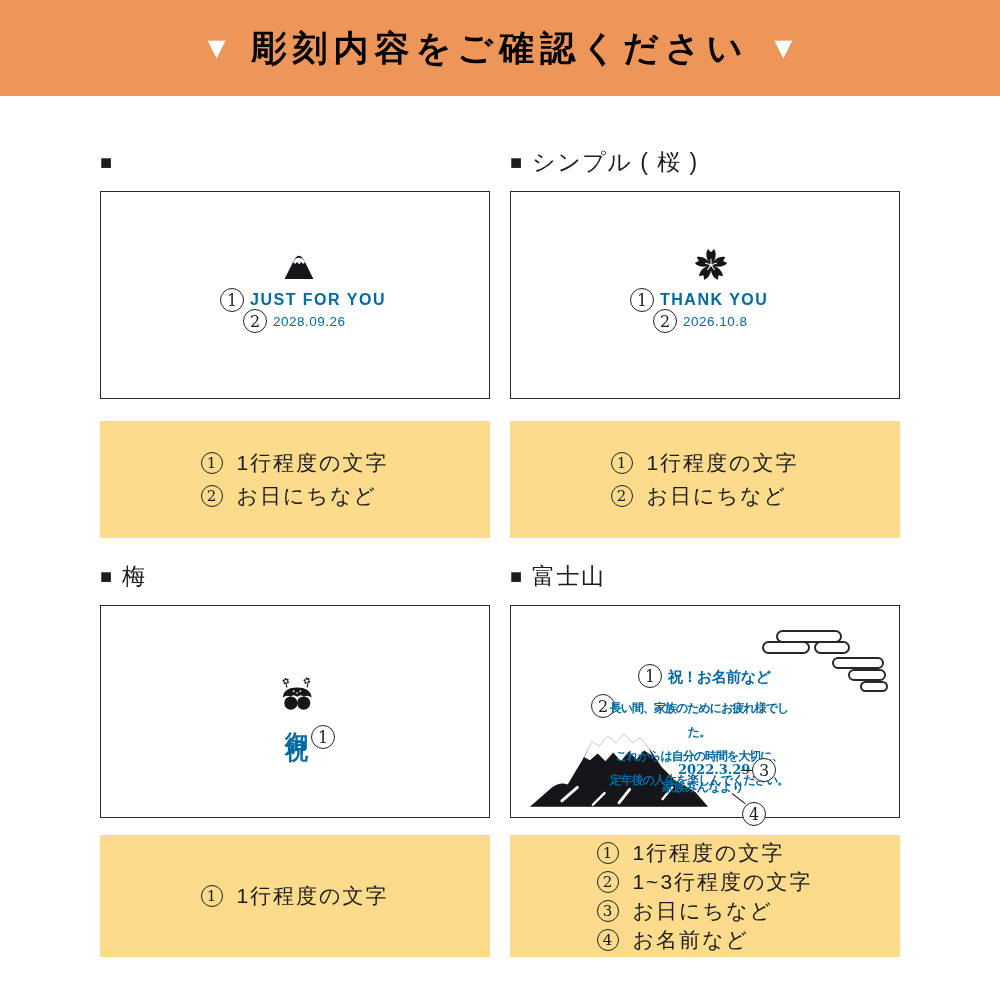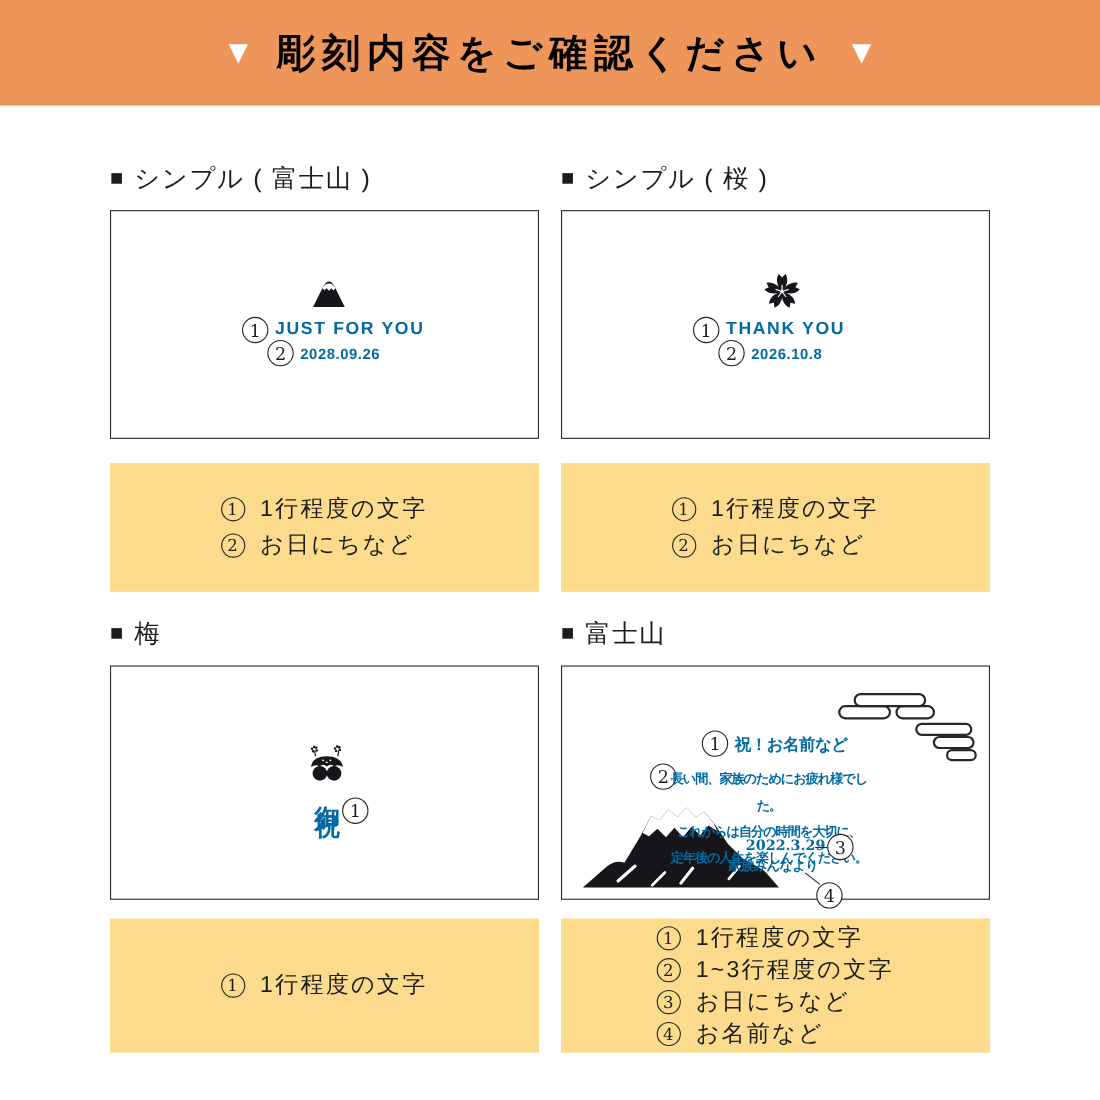--- a/index.html
+++ b/index.html
@@ -54,21 +54,21 @@
     flex: none; background: transparent;
   }
   .nline .circ { width: 22px; height: 22px; font-size: 15px; }
   .pcirc { width: 24px; height: 24px; font-size: 16px; background: #fff; }
 
   .abs { position: absolute; }
   .blue { color: #0369a1; }
 
   .row { position: absolute; display: flex; align-items: center; gap: 6px; }
   .eng1 { font-size: 16px; font-weight: bold; letter-spacing: 1.5px; }
-  .eng2 { font-size: 13.5px; font-weight: bold; letter-spacing: 0.5px; }
+  .eng2 { font-size: 13.5px; font-weight: normal; letter-spacing: 0.5px; }
 
   
   .vtxt {
     writing-mode: vertical-rl; text-orientation: upright;
     font-family: "DejaVu Serif", "Liberation Serif", serif;
     font-weight: bold; font-size: 23px; letter-spacing: 6px;
   }
 
   
   .hand { font-family: "DejaVu Serif", "Liberation Serif", serif; font-weight: bold; }
@@ -84,21 +84,20 @@
 
 <header class="banner">
   <span class="tri">▼</span>
   <span class="ttl">彫刻内容をご確認ください</span>
   <span class="tri">▼</span>
 </header>
 
 <section class="sec" id="sec0">
   <h2>
     <span class="sq">■</span>
-    <span class="t">シンプル ( 富士山 )</span>
   </h2>
   <div class="card r1">
     <svg class="abs" style="left:182px;top:60px" width="32" height="30" viewBox="0 0 40 34">
       <path fill="#15151a" d="M2 32 L14 8 Q17 3 20 3 Q23 3 26 8 L38 32 Z"></path>
       <path fill="#ffffff" d="M12.6 10.8 Q15 5.4 20 5.4 Q25 5.4 27.4 10.8 L25.2 13.4 L22.8 10.8 L20.3 13.6 L17.4 10.9 L15 13.2 Z"></path>
     </svg>
     <div class="row" style="left:119px;top:96px">
       <span class="circ pcirc">1</span>
       <span class="blue eng1">JUST FOR YOU</span>
     </div>

